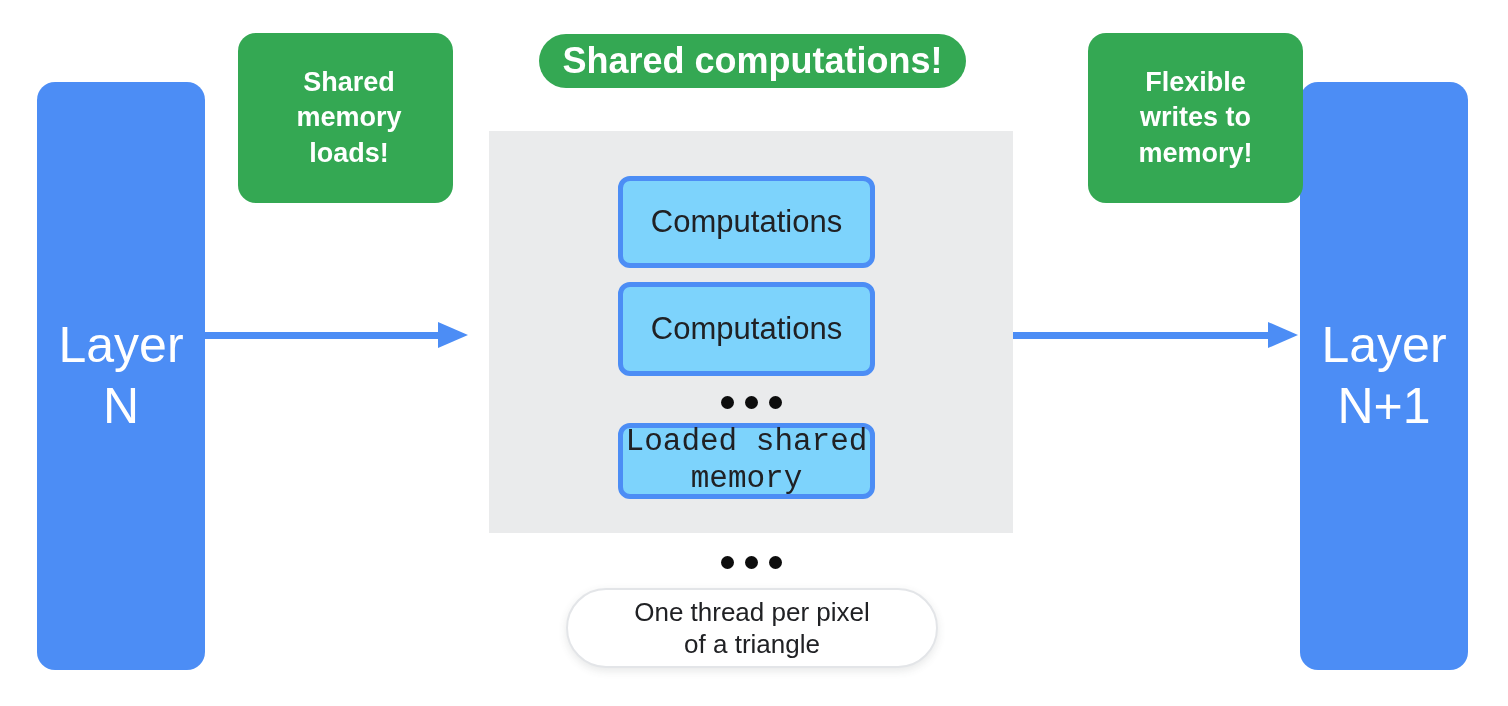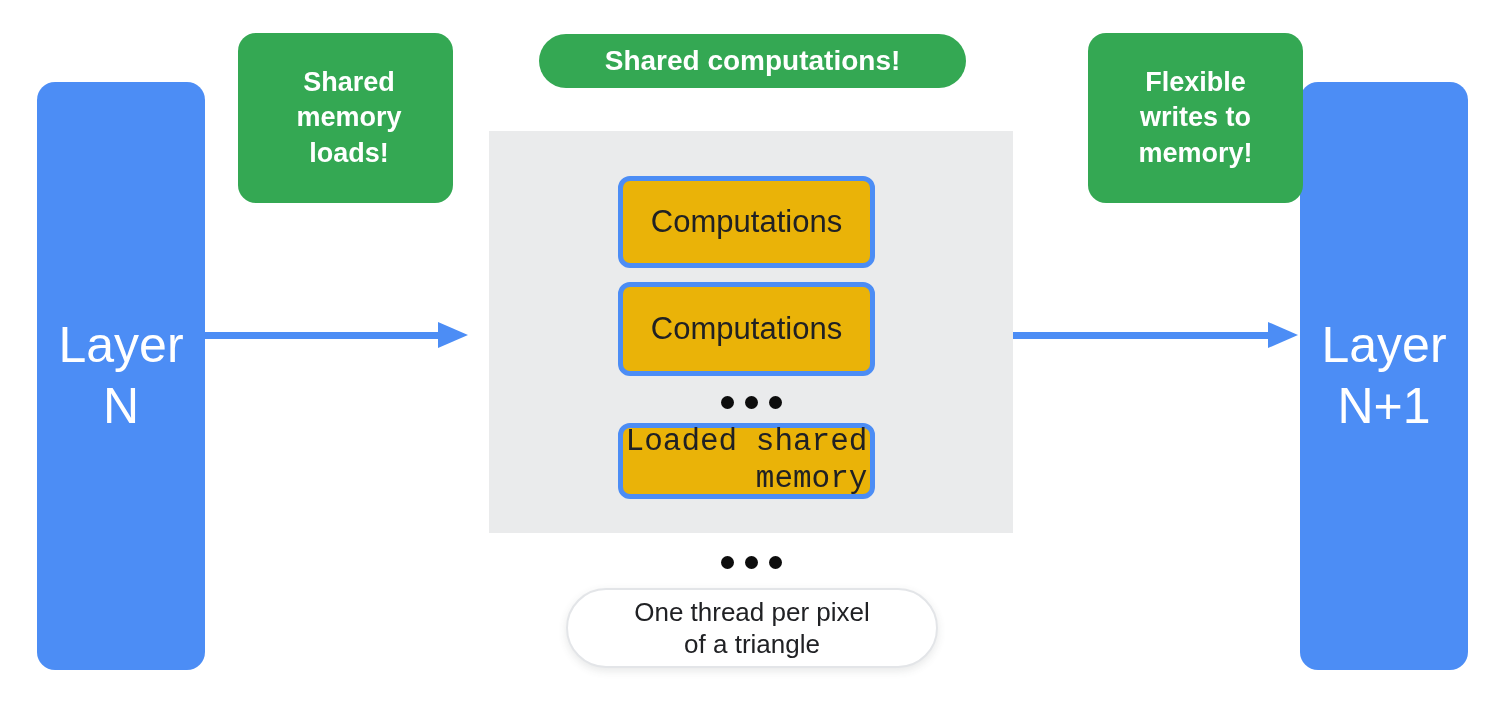--- a/index.html
+++ b/index.html
@@ -57,21 +57,21 @@
     white-space: pre-line;
   }
   #callout-left  { left: 238px; padding-left: 7px; }
   #callout-right { left: 1088px; }
 
   .pill {
     position: absolute;
     border-radius: 28px;
     color: var(--text-light);
     font-weight: bold;
-    font-size: 28px;
+    font-size: 36px;
     display: flex;
     align-items: center;
     justify-content: center;
     white-space: nowrap;
     z-index: 3;
   }
   #pill-green { left: 539px; top: 34px;  width: 427px; height: 54px; background: var(--green); }
   #pill-blue  { left: 558px; top: 105px; width: 390px; height: 56px; background: var(--blue); }
 
   #gpu-panel {
@@ -79,29 +79,29 @@
     left: 489px; top: 131px;
     width: 524px; height: 402px;
     background: var(--panel-gray);
     z-index: 1;
   }
 
   .comp-box {
     position: absolute;
     left: 618px;
     width: 257px;
-    background: #eab308;
+    background: #7dd3fc;
     border: 5px solid var(--blue);
     border-radius: 12px;
     display: flex;
     align-items: center;
     justify-content: center;
     font-size: 31px;
     color: var(--text-dark);
-    text-align: right;
+    text-align: center;
     line-height: 1.18;
     white-space: pre-line;
     z-index: 2;
   }
   #comp-box-1 { top: 176px; height: 92px; }
   #comp-box-2 { top: 282px; height: 94px; }
   #comp-box-3 { top: 423px; height: 76px; font-family: Liberation Mono, monospace; }
 
   .dots {
     position: absolute;

